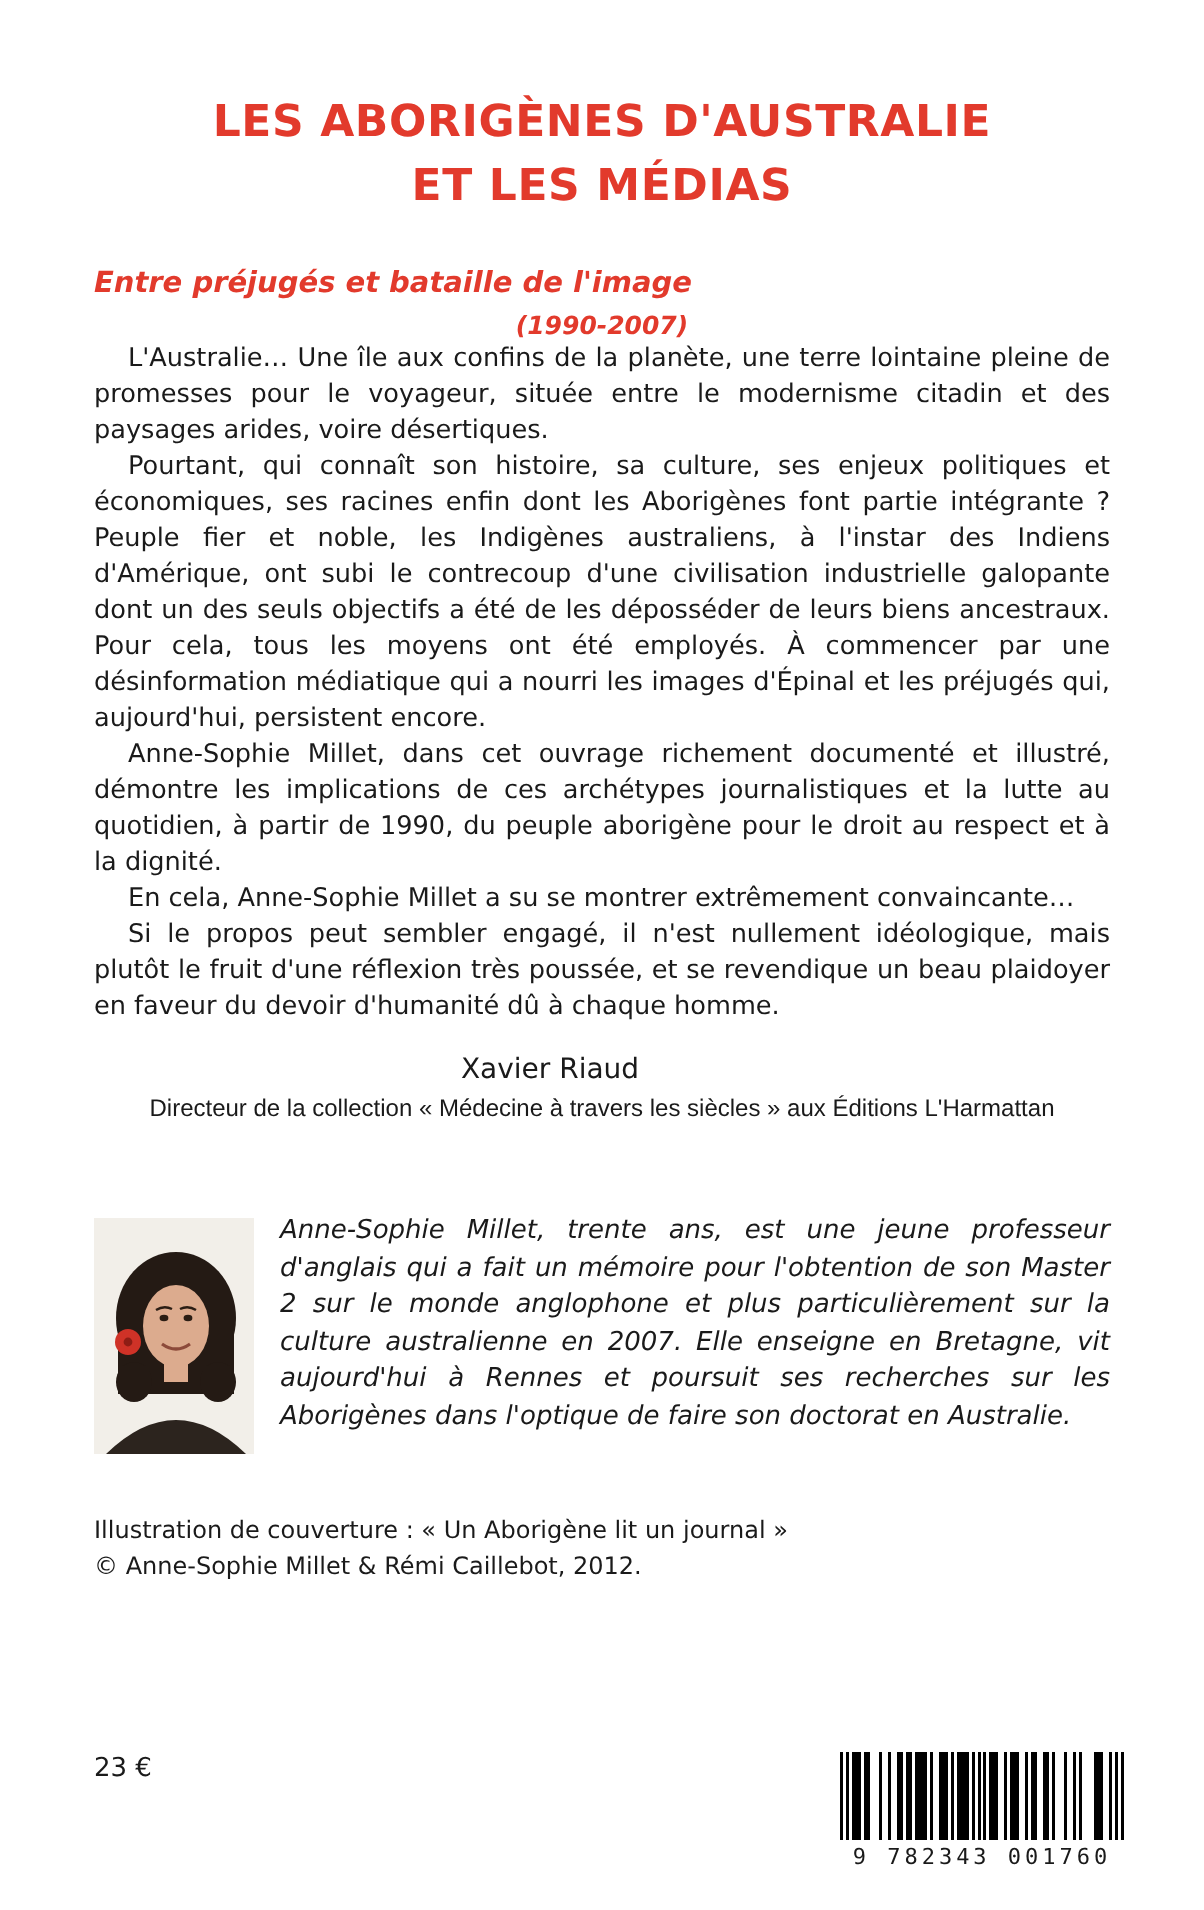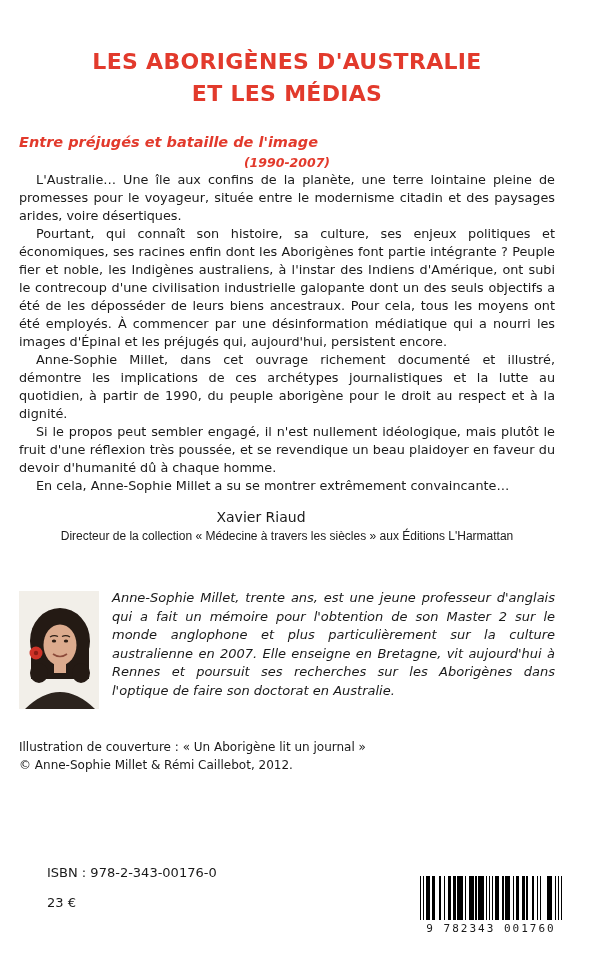--- a/index.html
+++ b/index.html
@@ -5,21 +5,21 @@
   html,body { margin:0; padding:0; background:#888; }
   .page {
     position:relative;
     width:602px; height:955px;
     margin:0 auto;
     background:#ffffff;
     overflow:hidden;
     font-family:"DejaVu Sans", sans-serif;
     color:#1a1a1a;
     box-sizing:border-box;
-    padding:46px 47px 0 19px;
+    padding:46px 47px 0 47px;
   }
   .title {
     text-align:center;
     color:var(--accent,#e23a2c);
     font-weight:bold;
     font-size:22px;
     line-height:32px;
     letter-spacing:0.3px;
     margin:0;
   }
@@ -118,22 +118,22 @@
     <span>ET LES MÉDIAS</span>
   </h1>
 
   <div class="subtitle">Entre préjugés et bataille de l'image</div>
   <div class="subtitle-years">(1990-2007)</div>
 
   <div class="synopsis">
     <p>L'Australie… Une île aux confins de la planète, une terre lointaine pleine de promesses pour le voyageur, située entre le modernisme citadin et des paysages arides, voire désertiques.</p>
     <p>Pourtant, qui connaît son histoire, sa culture, ses enjeux politiques et économiques, ses racines enfin dont les Aborigènes font partie intégrante ? Peuple fier et noble, les Indigènes australiens, à l'instar des Indiens d'Amérique, ont subi le contrecoup d'une civilisation industrielle galopante dont un des seuls objectifs a été de les déposséder de leurs biens ancestraux. Pour cela, tous les moyens ont été employés. À commencer par une désinformation médiatique qui a nourri les images d'Épinal et les préjugés qui, aujourd'hui, persistent encore.</p>
     <p>Anne-Sophie Millet, dans cet ouvrage richement documenté et illustré, démontre les implications de ces archétypes journalistiques et la lutte au quotidien, à partir de 1990, du peuple aborigène pour le droit au respect et à la dignité.</p>
+    <p>En cela, Anne-Sophie Millet a su se montrer extrêmement convaincante…</p>
     <p>Si le propos peut sembler engagé, il n'est nullement idéologique, mais plutôt le fruit d'une réflexion très poussée, et se revendique un beau plaidoyer en faveur du devoir d'humanité dû à chaque homme.</p>
-    <p>En cela, Anne-Sophie Millet a su se montrer extrêmement convaincante…</p>
   </div>
 
   <div class="endorse-name">Xavier Riaud</div>
   <div class="endorse-role">Directeur de la collection « Médecine à travers les siècles » aux Éditions L'Harmattan</div>
 
   <div class="bio">
     <svg class="bio-photo" viewBox="0 0 80 118" xmlns="http://www.w3.org/2000/svg">
       <rect width="80" height="118" fill="#f2efe9"></rect>
       <ellipse cx="41" cy="50" rx="30" ry="33" fill="#241a14"></ellipse>
       <rect x="12" y="50" width="58" height="38" fill="#241a14"></rect>
@@ -152,21 +152,20 @@
     </svg>
     <span class="bio-name">Anne-Sophie Millet</span><span>, trente ans, est une jeune professeur d'anglais qui a fait un mémoire pour l'obtention de son Master 2 sur le monde anglophone et plus particulièrement sur la culture australienne en 2007. Elle enseigne en Bretagne, vit aujourd'hui à Rennes et poursuit ses recherches sur les Aborigènes dans l'optique de faire son doctorat en Australie.</span>
   </div>
 
   <div class="credits">
     <div>Illustration de couverture : « Un Aborigène lit un journal »</div>
     <div>© Anne-Sophie Millet &amp; Rémi Caillebot, 2012.</div>
   </div>
 
   <div class="isbn-block">
-    <div>ISBN : 978-2-343-00176-0</div>
     <div class="price">23 €</div>
   </div>
 
   <div class="barcode">
     <svg viewBox="0 0 95 50" preserveAspectRatio="none" shape-rendering="crispEdges" xmlns="http://www.w3.org/2000/svg">
         <rect x="0" y="0" width="1" height="50"></rect>
         <rect x="2" y="0" width="1" height="50"></rect>
         <rect x="4" y="0" width="1" height="50"></rect>
         <rect x="5" y="0" width="1" height="50"></rect>
         <rect x="6" y="0" width="1" height="50"></rect>

